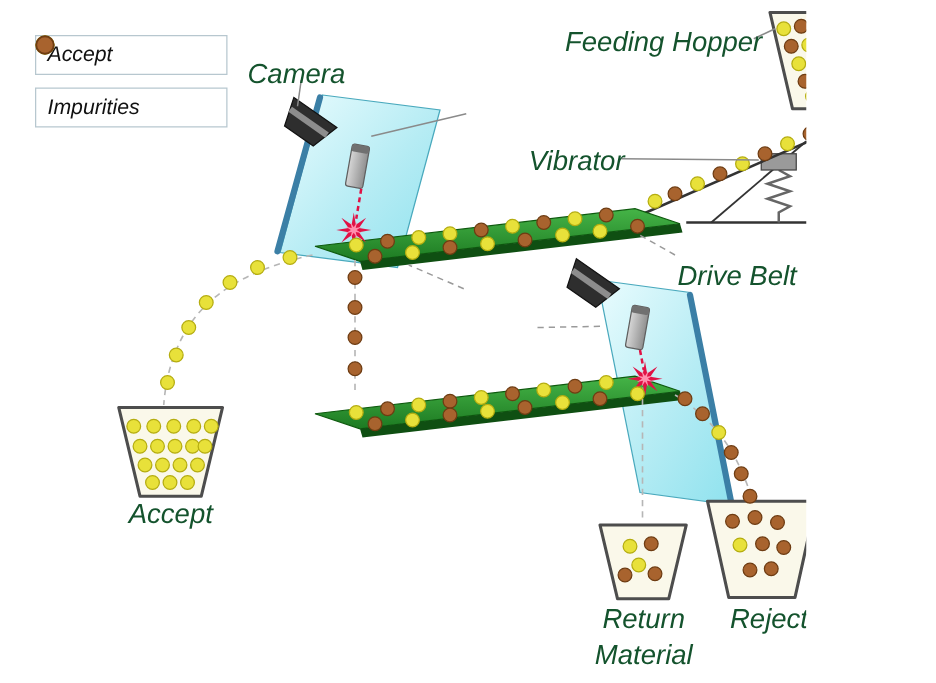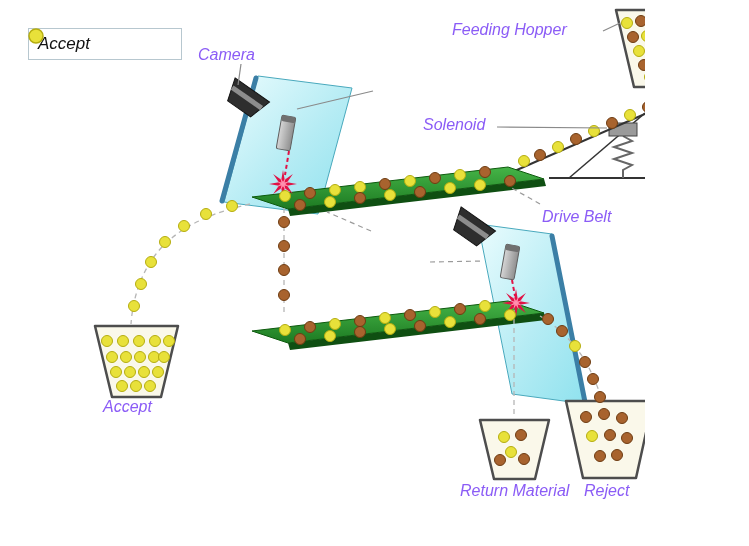--- a/index.html
+++ b/index.html
@@ -1,19 +1,19 @@
 <!DOCTYPE html>
 <html><head>
 <meta charset="utf-8">
 <style>
   html,body{margin:0;padding:0;background:#fff;}
   .stage{position:relative;width:645px;height:546px;background:#fff;overflow:hidden;
          font-family:"Liberation Sans",sans-serif;font-style:italic;}
   .stage svg{position:absolute;left:0;top:0;}
-  .label{position:absolute;color:#8b5cf6;font-size:16px;line-height:1.3;white-space:normal;}
+  .label{position:absolute;color:#14532d;font-size:22px;line-height:1.3;white-space:normal;}
   .legend{position:absolute;left:28px;top:28px;display:flex;flex-direction:column;gap:10px;}
   .legend-item{display:flex;align-items:center;gap:13px;width:154px;height:32px;
                border:1px solid #b7c7cf;background:#ffffff;box-sizing:border-box;padding:0 6px 0 9px;}
   .legend-label{font-size:17px;color:#111;}
   .edge-accept{stroke:#b5ad10;stroke-width:1.5;}
   .edge-impurity{stroke:#6e3c12;stroke-width:1.5;}
   .pointer{stroke:#8a8a8a;stroke-width:1.2;fill:none;}
   .pointer-dashed{stroke:#9a9a9a;stroke-width:1.2;stroke-dasharray:5 4;fill:none;}
   .traj{stroke:#b6b6b6;stroke-width:1.3;stroke-dasharray:5 4;fill:none;}
   .laser{stroke-width:2;stroke-dasharray:4 3;}
@@ -230,23 +230,29 @@
     <line class="pointer-dashed" x1="430" y1="262" x2="483" y2="261"></line>
   </svg>
 
   <div class="legend">
     <div class="legend-item">
       <svg width="16" height="16">
         <circle cx="8" cy="8" r="7" class="edge-accept" fill="#e8e13a"></circle>
       </svg>
       <span class="legend-label">Accept</span>
     </div>
+    <div class="legend-item">
+      <svg width="16" height="16">
+        <circle cx="8" cy="8" r="7" class="edge-impurity" fill="#a8632e"></circle>
+      </svg>
+      <span class="legend-label">Impurities</span>
+    </div>
   </div>
 
   <div class="label" style="left:198px;top:45px;">Camera</div>
   <div class="label" style="left:452px;top:20px;">Feeding Hopper</div>
-  <div class="label" style="left:423px;top:115px;">Solenoid</div>
+  <div class="label" style="left:423px;top:115px;">Vibrator</div>
   <div class="label" style="left:542px;top:194px;margin-top:13px;">Drive Belt</div>
   <div class="label" style="left:103px;top:397px;">Accept</div>
-  <div class="label" style="left:460px;top:481px;width:110px;text-align:left;">Return Material</div>
+  <div class="label" style="left:460px;top:481px;width:110px;text-align:center;">Return Material</div>
   <div class="label" style="left:584px;top:481px;">Reject</div>
 
 </div>
 
 </body></html>

